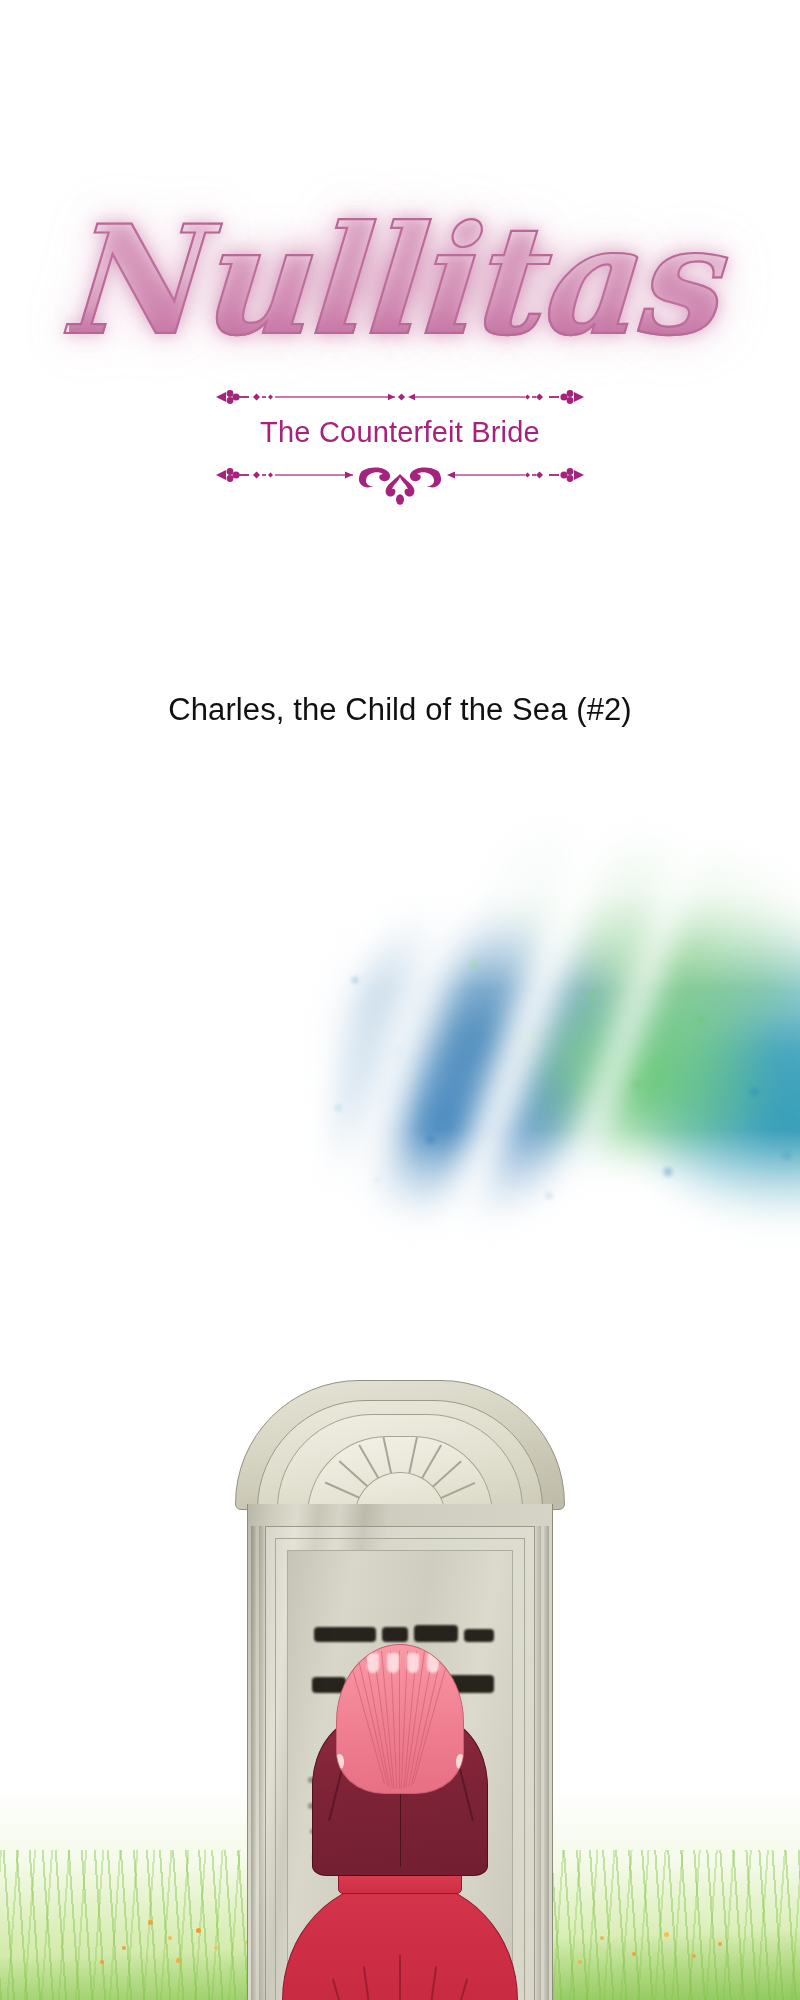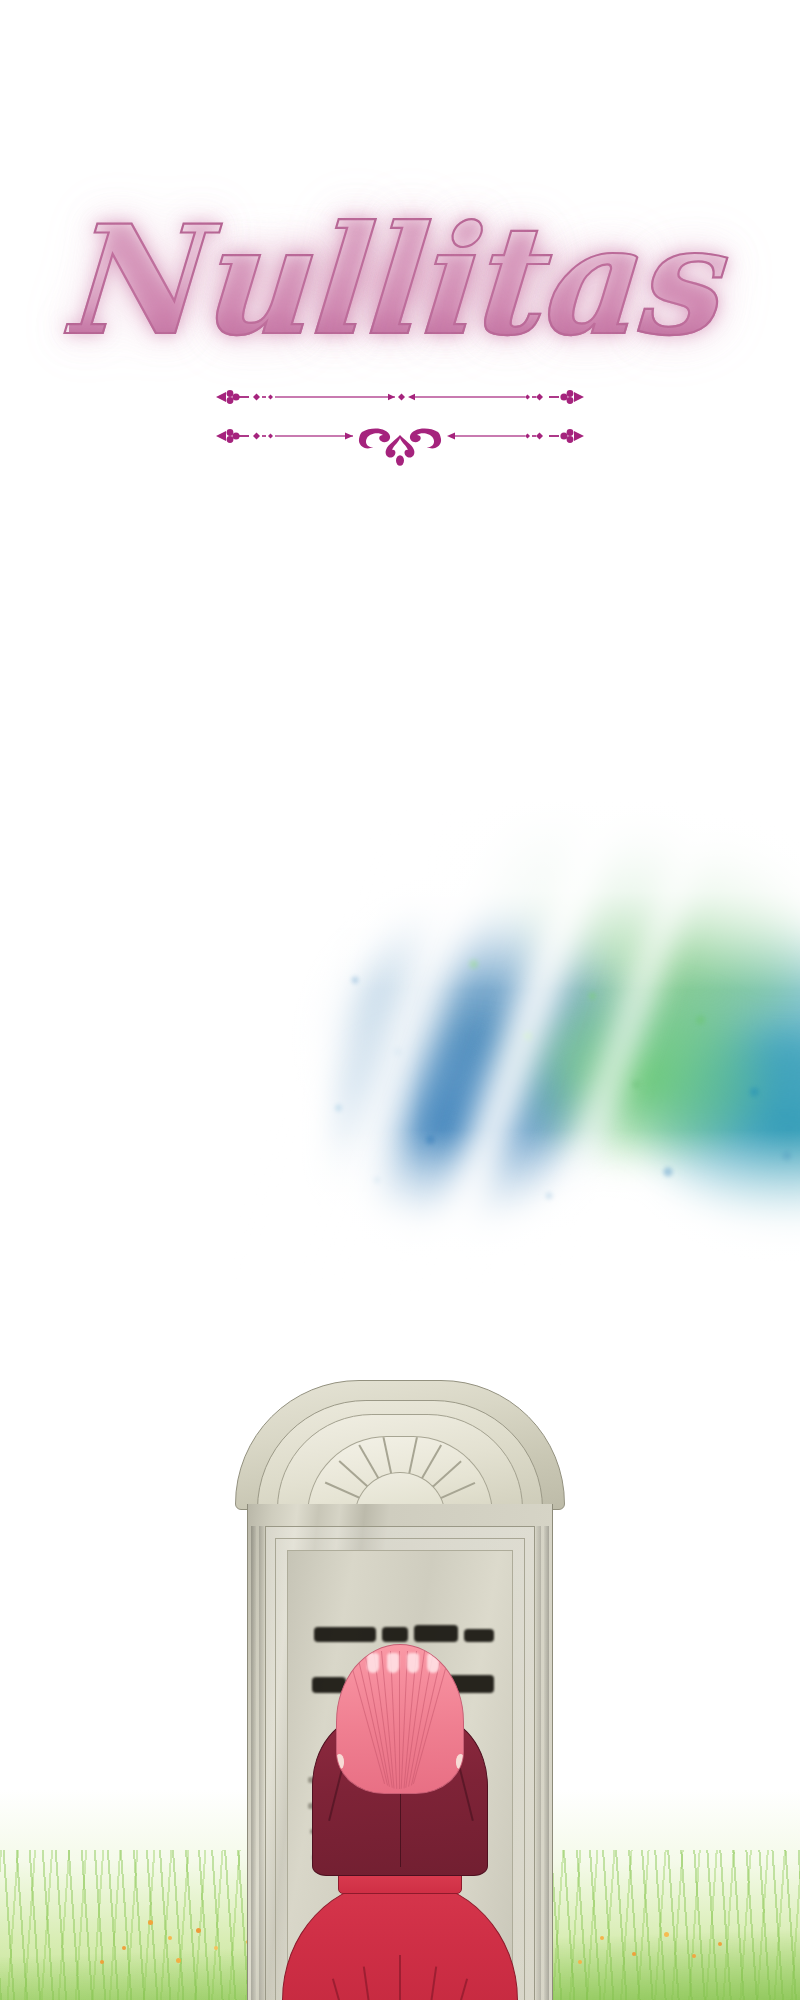--- a/index.html
+++ b/index.html
@@ -421,20 +421,21 @@
           <path d="M333 13 L329.5 9.6 L326 13 L329.5 16.4 Z"></path>
           <rect x="339" y="12.1" width="10" height="1.8"></rect>
           <circle cx="354" cy="13" r="3.6"></circle>
           <circle cx="360" cy="9.5" r="3.4"></circle>
           <circle cx="360" cy="16.5" r="3.4"></circle>
           <path d="M374 13 L364 8 L364 18 Z"></path>
         </g>
       </svg>
     </div>
 
+    <div class="subtitle">The Counterfeit Bride</div>
 
     <div class="ornament bottom">
       <svg width="380" height="44" viewBox="0 0 380 44">
         <g fill="#a5237d">
           <path d="M6 14 L16 9 L16 19 Z"></path>
           <circle cx="20" cy="10.5" r="3.4"></circle>
           <circle cx="20" cy="17.5" r="3.4"></circle>
           <circle cx="26" cy="14" r="3.6"></circle>
           <rect x="29" y="13.1" width="10" height="1.8"></rect>
           <path d="M43 14 L46.5 10.6 L50 14 L46.5 17.4 Z"></path>
@@ -460,20 +461,21 @@
           <rect x="339" y="13.1" width="10" height="1.8"></rect>
           <circle cx="354" cy="14" r="3.6"></circle>
           <circle cx="360" cy="10.5" r="3.4"></circle>
           <circle cx="360" cy="17.5" r="3.4"></circle>
           <path d="M374 14 L364 9 L364 19 Z"></path>
         </g>
       </svg>
     </div>
   </div>
 
+  <div class="episode-title">Charles, the Child of the Sea (#2)</div>
 
   <div class="panel-foliage">
     <div class="fol-layer">
       <div class="fol-canopy-a"></div>
       <div class="fol-canopy-b"></div>
       <div class="fol-leaf-spray"></div>
       <div class="fol-ray r4"></div>
       <div class="fol-ray r1"></div>
       <div class="fol-ray r2"></div>
       <div class="fol-ray r3"></div>

